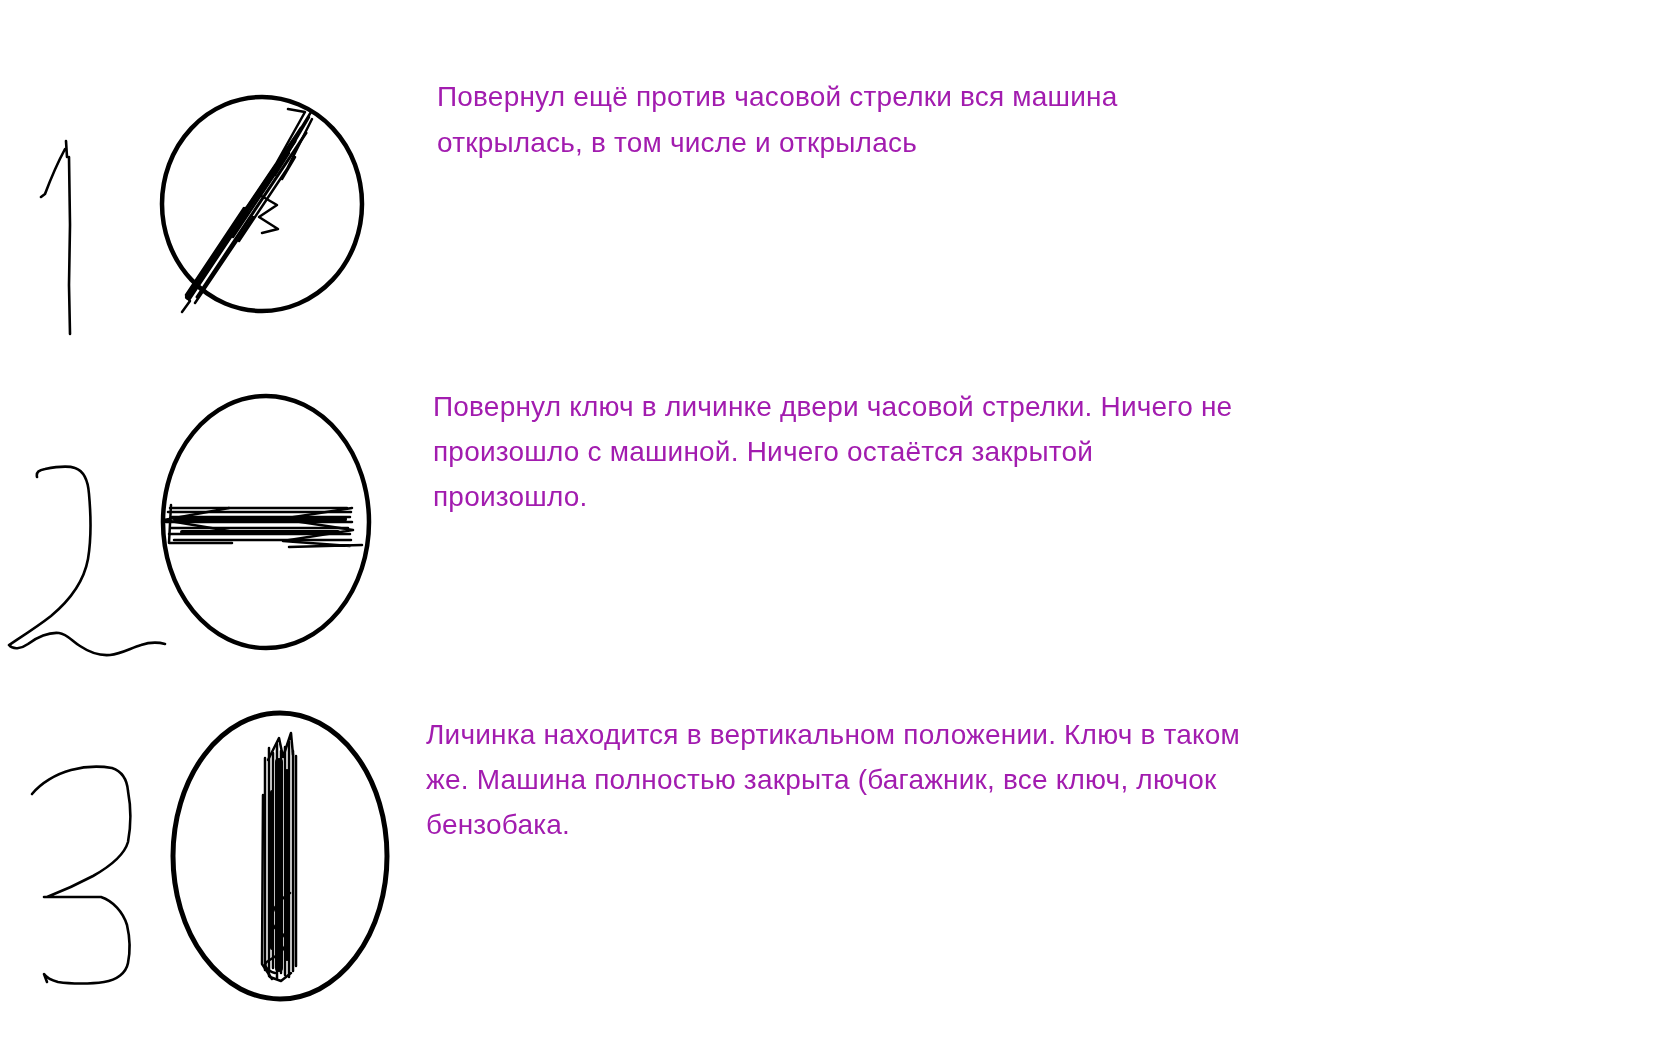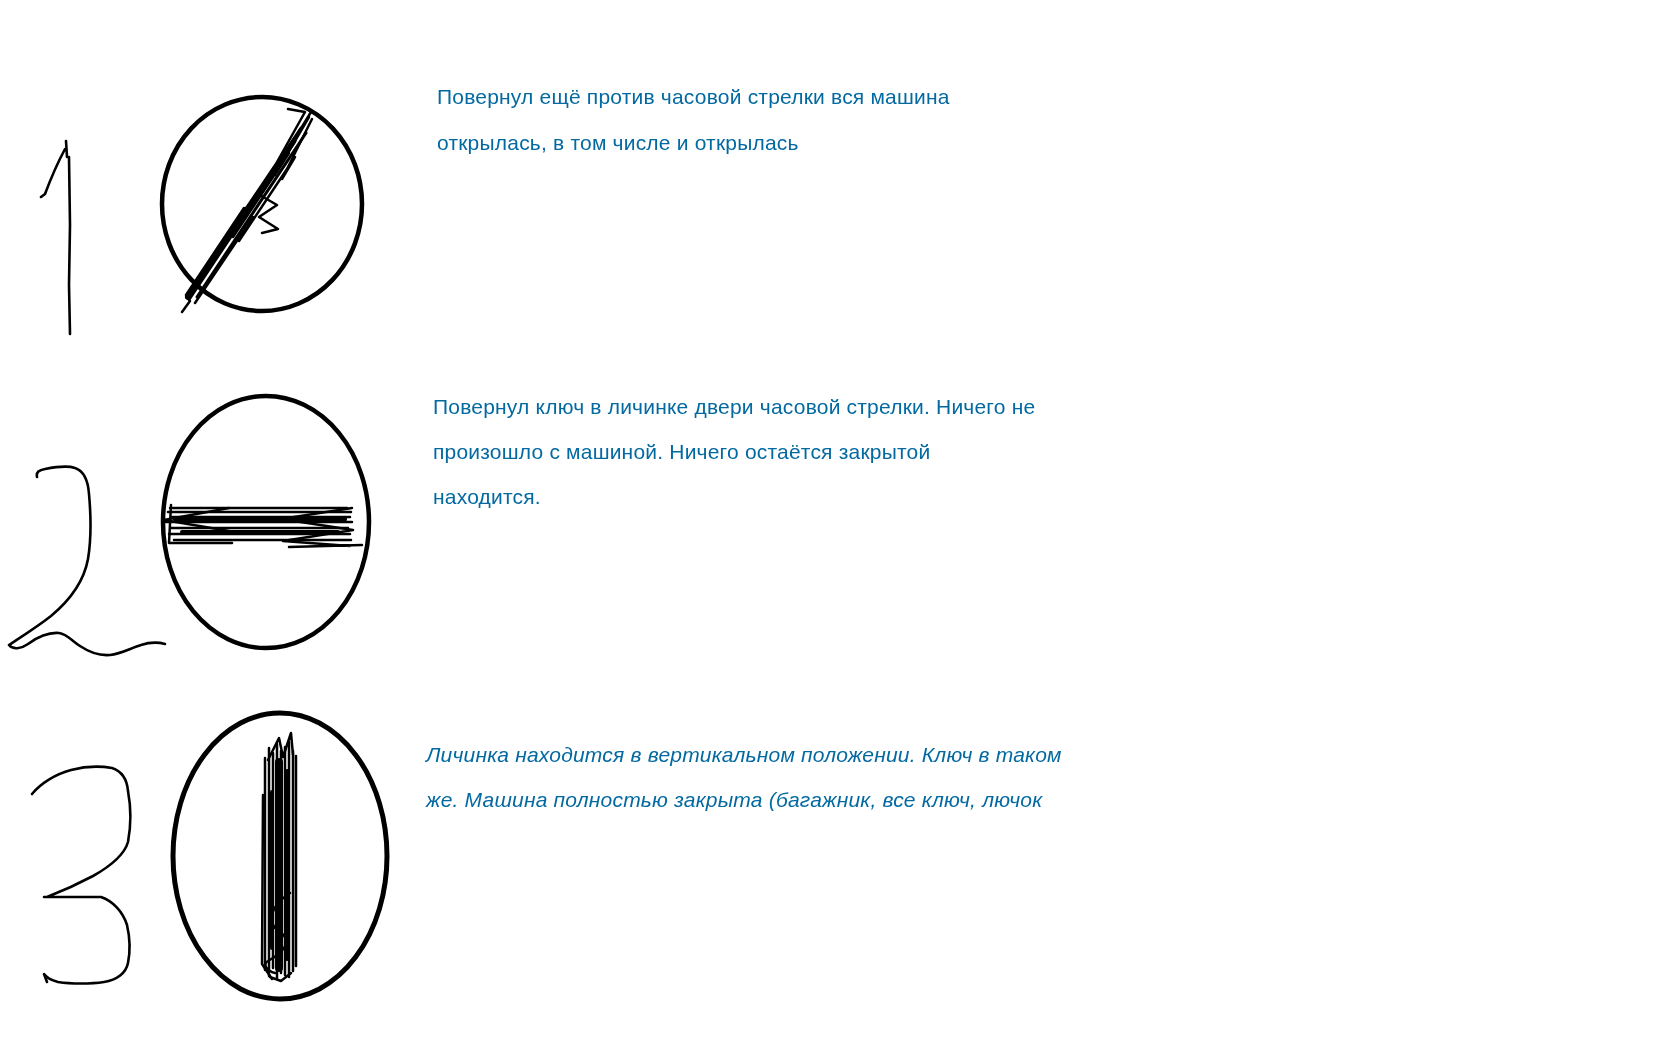--- a/index.html
+++ b/index.html
@@ -5,27 +5,27 @@
   html,body{margin:0;padding:0;}
   body{
     width:1680px;height:1050px;position:relative;overflow:hidden;
     background:#ffffff;
     font-family:"Liberation Sans", sans-serif;
   }
   .canvas{position:absolute;left:0;top:0;width:1680px;height:1050px;background:#ffffff;}
   svg.drawings{position:absolute;left:0;top:0;}
   .ink{stroke:#000000;fill:none;stroke-linecap:round;stroke-linejoin:round;}
   .note{
-    position:absolute;color:#0369a1;font-size:21px;line-height:45px;
+    position:absolute;color:#a21caf;font-size:28px;line-height:45px;
     white-space:nowrap;letter-spacing:0.2px;
   }
   .note .line{display:block;}
   #note-1{left:437px;top:74px;line-height:46px;}
   #note-2{left:433px;top:384px;}
-  #note-3{left:426px;top:732px;font-style:italic;}
+  #note-3{left:426px;top:712px;}
 </style>
 </head>
 <body>
 
 <div class="canvas">
 
   <svg class="drawings" width="1680" height="1050" viewBox="0 0 1680 1050">
 
     <g>
       <path class="ink" stroke-width="2.6" d="M66,141 L67,157 M65,149 C58,162 51,178 45,194 L41,197
@@ -85,21 +85,22 @@
   </svg>
 
   <div class="note" id="note-1">
     <span class="line">Повернул ещё против часовой стрелки вся машина</span>
     <span class="line">открылась, в том числе и открылась</span>
   </div>
 
   <div class="note" id="note-2">
     <span class="line">Повернул ключ в личинке двери часовой стрелки. Ничего не</span>
     <span class="line">произошло с машиной. Ничего остаётся закрытой</span>
-    <span class="line">находится.</span>
+    <span class="line">произошло.</span>
   </div>
 
   <div class="note" id="note-3">
     <span class="line">Личинка находится в вертикальном положении. Ключ в таком</span>
     <span class="line">же. Машина полностью закрыта (багажник, все ключ, лючок</span>
+    <span class="line">бензобака.</span>
   </div>
 
 </div>
 
 </body></html>

